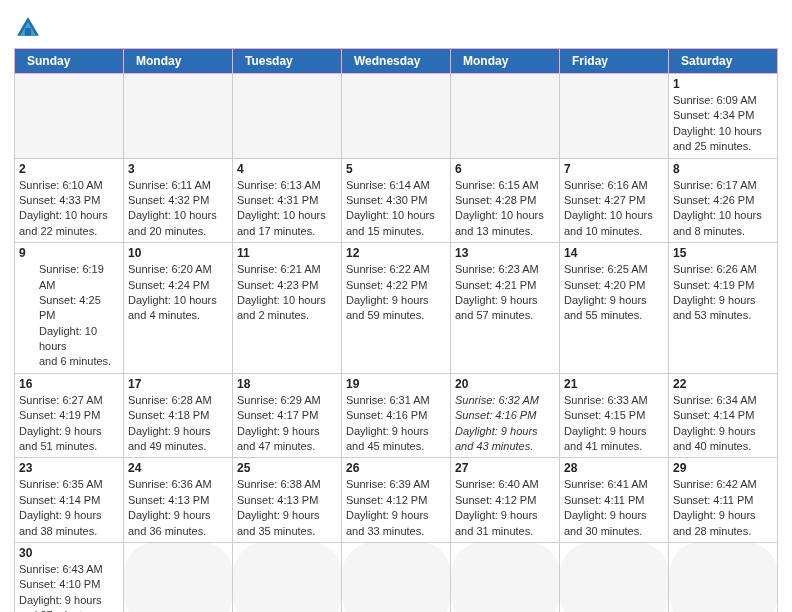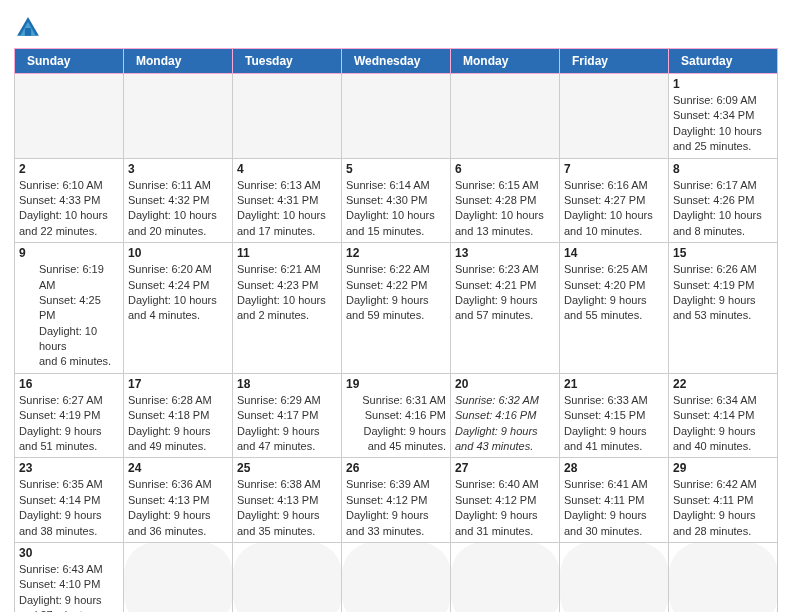--- a/index.html
+++ b/index.html
@@ -264,21 +264,21 @@
           </td>
           <td>
             <span class="day-number">18</span>
             <div class="day-info" style="white-space: pre-line;">Sunrise: 6:29 AM
 Sunset: 4:17 PM
 Daylight: 9 hours
 and 47 minutes.</div>
           </td>
           <td>
             <span class="day-number">19</span>
-            <div class="day-info" style="white-space: pre-line; text-align: right;">Sunrise: 6:31 AM
+            <div class="day-info" style="white-space: pre-line;">Sunrise: 6:31 AM
 Sunset: 4:16 PM
 Daylight: 9 hours
 and 45 minutes.</div>
           </td>
           <td>
             <span class="day-number">20</span>
             <div class="day-info" style="white-space: pre-line; font-style: italic;">Sunrise: 6:32 AM
 Sunset: 4:16 PM
 Daylight: 9 hours
 and 43 minutes.</div>

